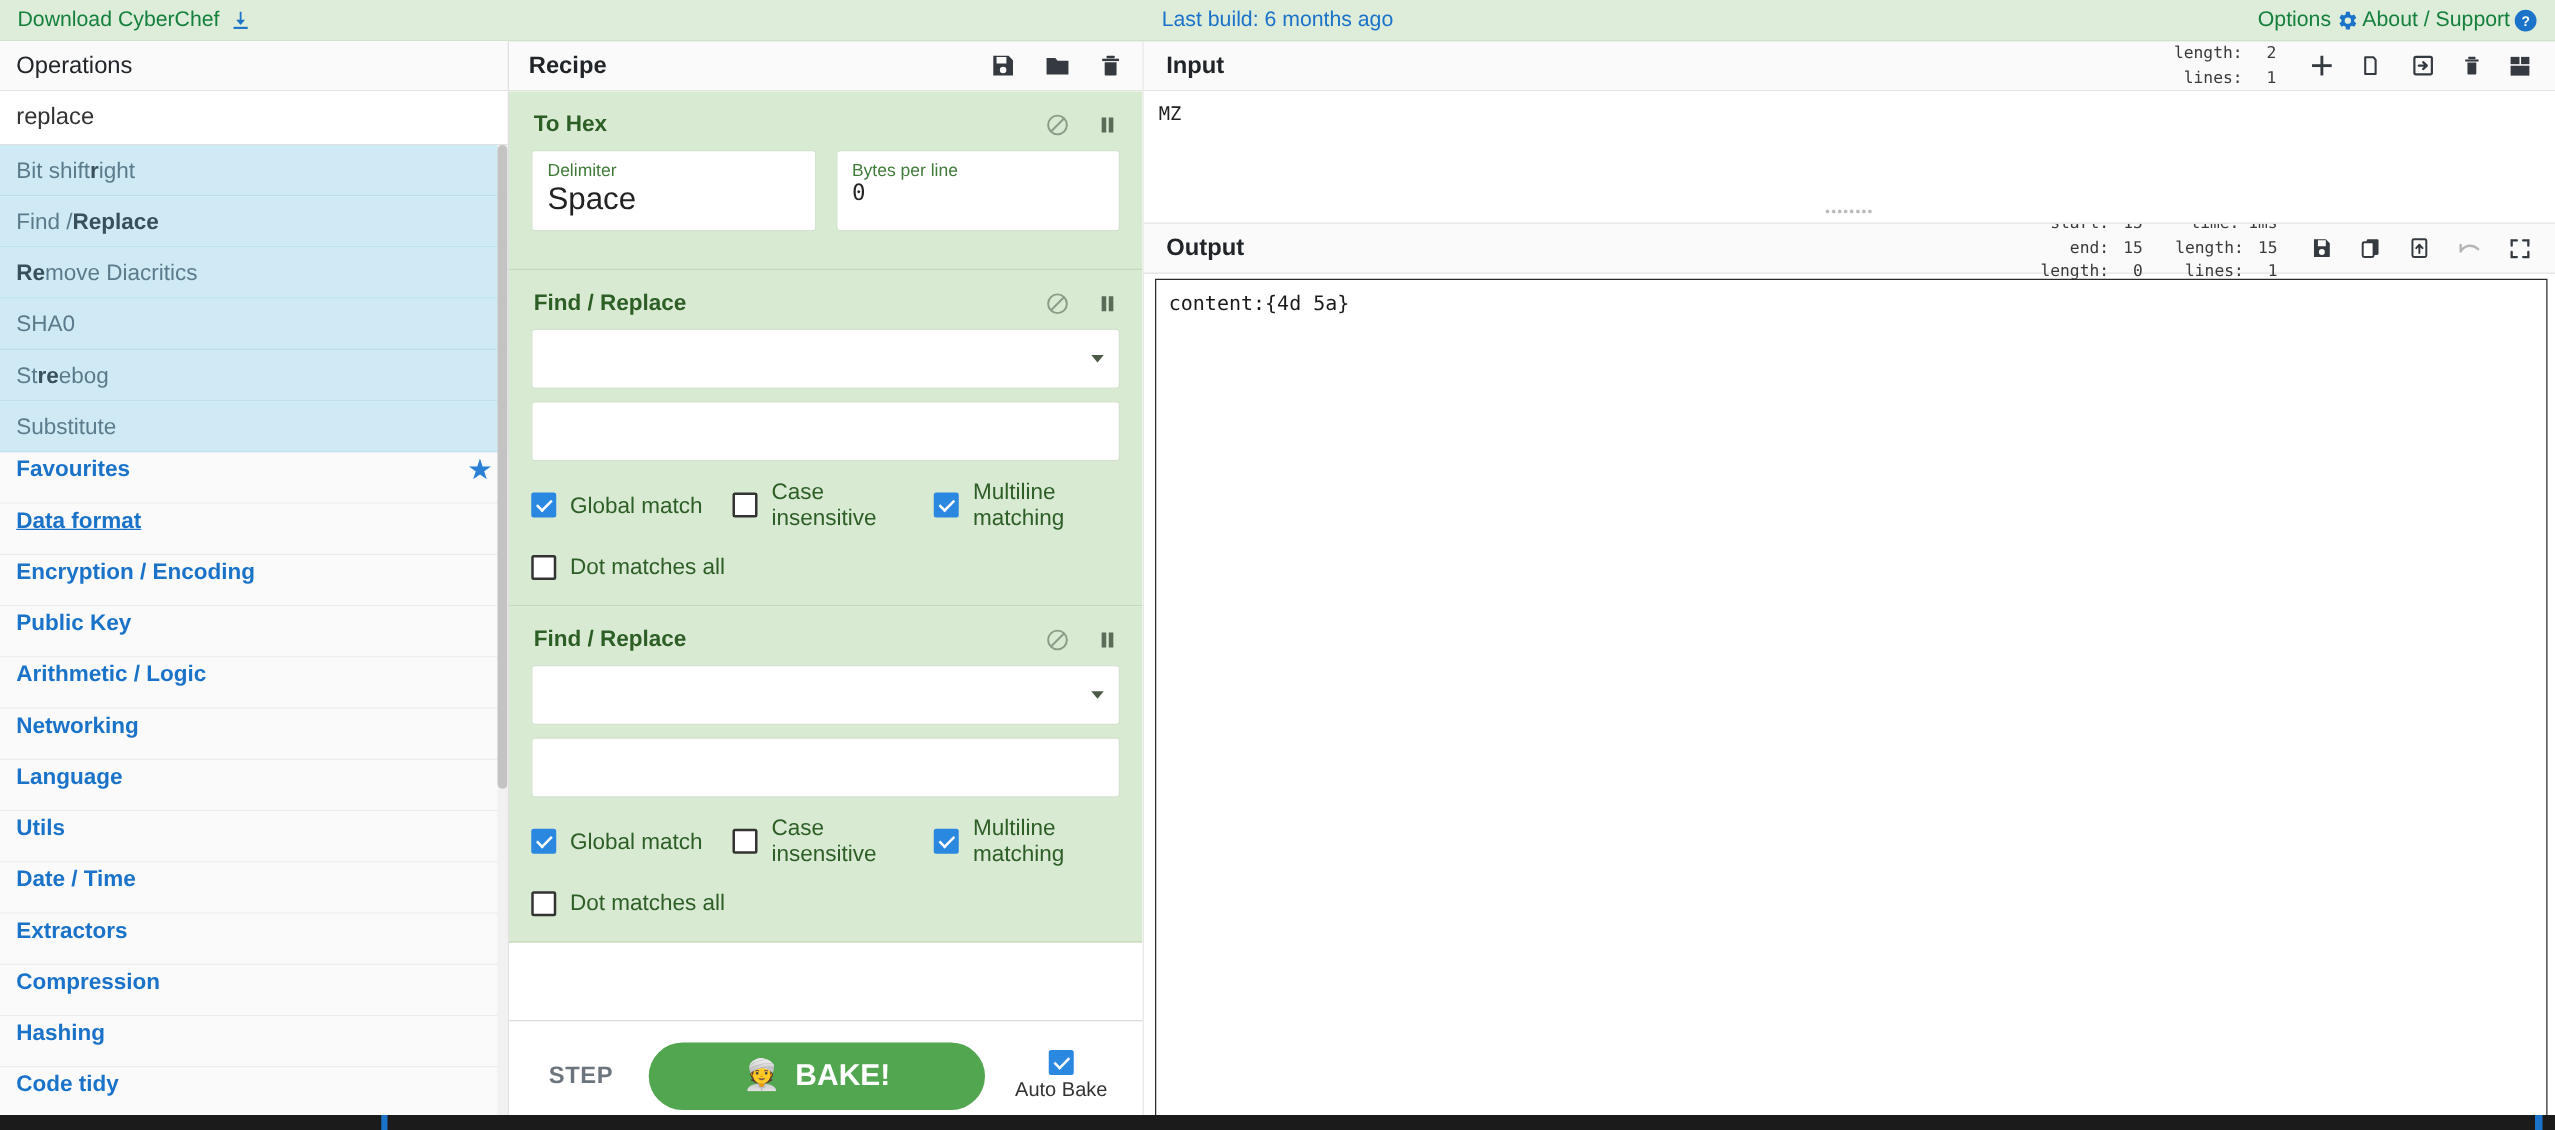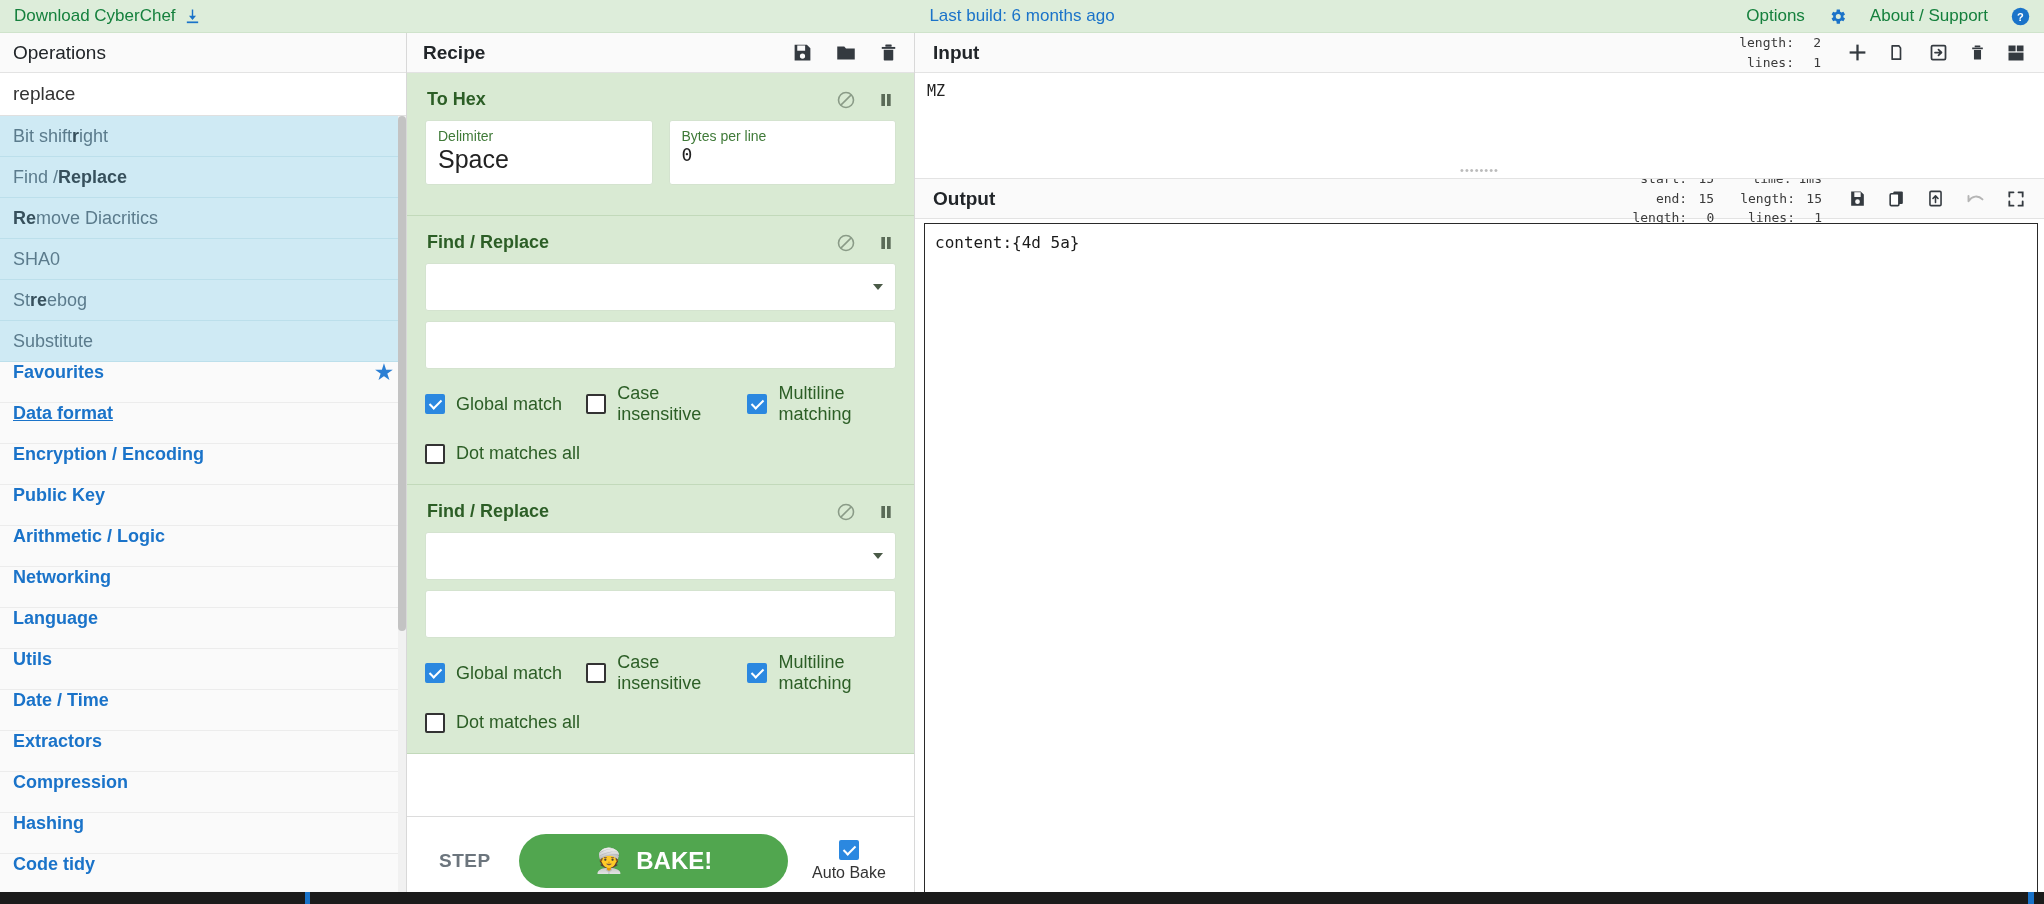--- a/index.html
+++ b/index.html
@@ -41,21 +41,21 @@
     left: 0; right: 0;
     text-align: center;
     color: #1a73c9;
     font-size: 17px;
     pointer-events: none;
   }
   .banner-right {
     margin-left: auto;
     display: flex;
     align-items: center;
-    gap: 23px;
+    gap: 3px;
     z-index: 2;
   }
   .ico { display: inline-flex; align-items: center; justify-content: center; }
   .gear-ico svg, .help-ico svg, .dl-ico svg { display: block; }
 
   
   .main {
     flex: 1;
     display: flex;
     min-height: 0;
@@ -111,22 +111,22 @@
     font-size: 18px;
     color: #5b7b8c;
     background: #cfeaf4;
     border-bottom: 1px solid #bcdfeb;
     cursor: pointer;
   }
   .op-result b { color: #37505c; font-weight: bold; }
   .cat-item {
     height: 41px;
     display: flex;
-    align-items: flex-start;
-    padding: 0 13px;
+    align-items: flex-end;
+    padding: 16px 13px;
     font-size: 18px;
     font-weight: bold;
     color: #1a73c9;
     background: #fafafa;
     border-bottom: 1px solid #ececec;
     cursor: pointer;
   }
   .cat-item.underline span { text-decoration: underline; }
   .cat-item .star { margin-left: auto; color: #2b7fd4; font-size: 20px; line-height: 1; }
   .ops-scrollbar {

